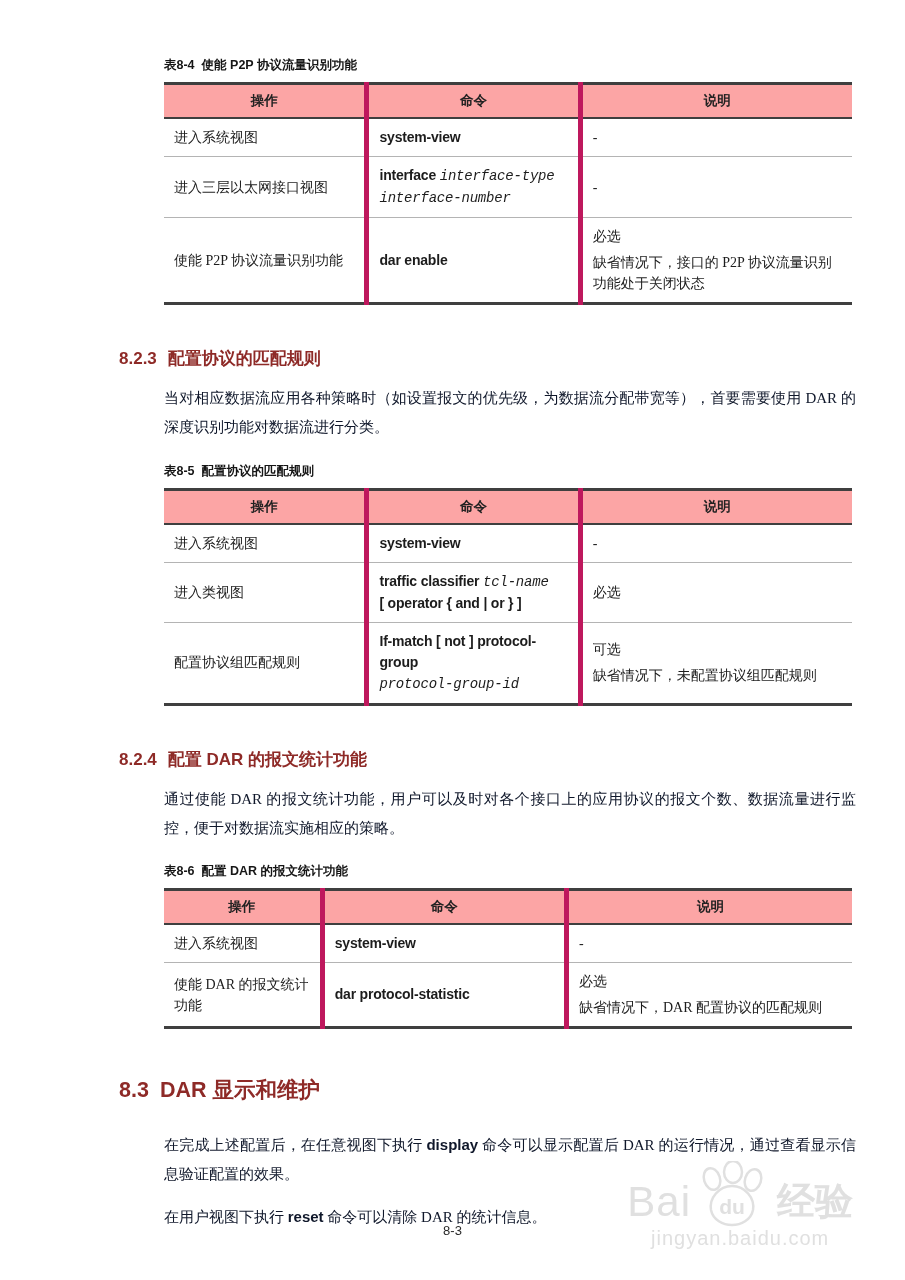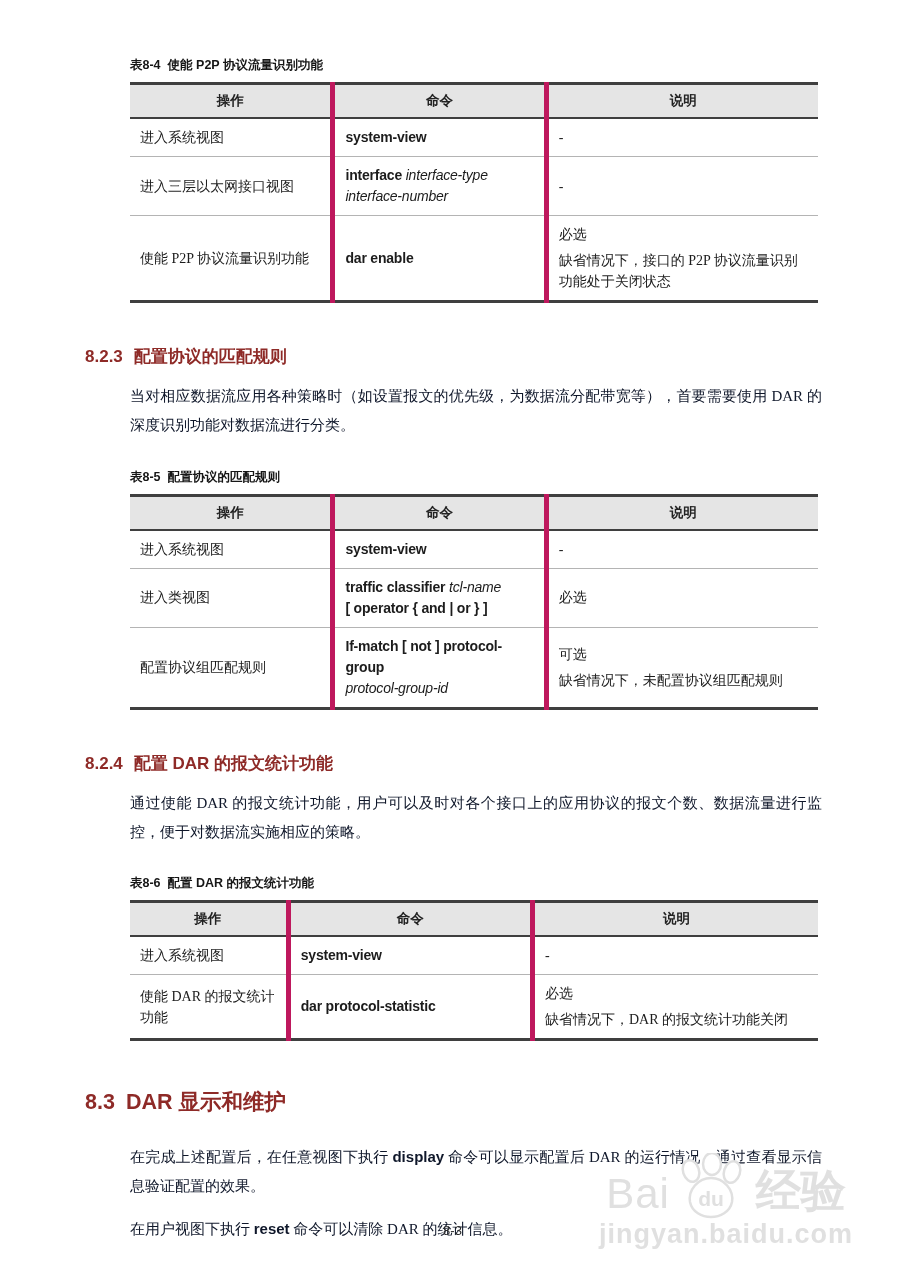--- a/index.html
+++ b/index.html
@@ -4,21 +4,21 @@
 <style>
   * { margin:0; padding:0; box-sizing:border-box; }
   html,body { width:905px; height:1280px; }
   body {
     background:#ffffff;
     color:#1c1c1c;
     font-family:"Liberation Serif","DejaVu Serif",serif;
     position:relative;
     overflow:hidden;
   }
-  .content { padding:57px 85px 0 85px; }
+  .content { padding:57px 85px 0 119px; }
 
   
   .t-caption {
     margin:0 0 8px 45px;
     font-family:"Liberation Sans","DejaVu Sans",sans-serif;
     font-weight:bold;
     font-size:12.5px;
     color:#161616;
   }
   .t-caption .cap-label { margin-right:7px; }
@@ -26,21 +26,21 @@
   
   table.doc-table {
     margin-left:45px;
     width:688px;
     border-collapse:collapse;
     table-layout:fixed;
     border-top:3px solid #3f3f3f;
     border-bottom:3px solid #3f3f3f;
   }
   table.doc-table thead th {
-    background:#e5e5e5;
+    background:#fca5a5;
     border-bottom:2px solid #3f3f3f;
     font-family:"Liberation Sans","DejaVu Sans",sans-serif;
     font-weight:bold;
     font-size:13.5px;
     color:#222222;
     padding:7px 6px;
     text-align:center;
   }
   table.doc-table tbody td {
     border-top:1px solid #b4b4b4;
@@ -56,21 +56,21 @@
 
   .cmd {
     font-family:"Liberation Sans","DejaVu Sans",sans-serif;
     font-size:13px;
     letter-spacing:-0.2px;
     line-height:1.45;
   }
   .desc div + div { margin-top:5px; }
 
   .seg-b { font-weight:bold; font-family:"Liberation Sans","DejaVu Sans",sans-serif; }
-  .seg-i { font-style:italic; font-family:Liberation Sans, sans-serif; }
+  .seg-i { font-style:italic; font-family:Liberation Mono, monospace; }
 
   
   .sec-h {
     font-family:"Liberation Sans","DejaVu Sans",sans-serif;
     font-weight:bold;
     color:#8e2a27;
     font-size:17px;
     margin:42px 0 14px 0;
   }
   .sec-h .sec-num { margin-right:11px; font-weight:bold; }
@@ -79,21 +79,21 @@
   
   .body-p {
     margin:0 0 0 45px;
     width:692px;
     font-size:15px;
     line-height:1.95;
     text-align:justify;
     color:#0f172a;
   }
   .body-p + .body-p { margin-top:12px; }
-  .mt-gap { margin-top:28px; }
+  .mt-gap { margin-top:20px; }
 
   
   .page-number {
     position:absolute;
     left:0; right:0;
     bottom:42px;
     text-align:center;
     font-family:"Liberation Sans","DejaVu Sans",sans-serif;
     font-size:13px;
     color:#2a2a2a;
@@ -104,23 +104,23 @@
     position:absolute;
     right:52px;
     bottom:30px;
     color:#e0e0e0;
     font-family:"Liberation Sans","DejaVu Sans",sans-serif;
     text-align:center;
     user-select:none;
   }
   .wm-row { display:flex; align-items:flex-end; justify-content:center; }
   .wm-bai { font-size:42px; font-weight:normal; letter-spacing:1px; line-height:1; }
-  .wm-cn  { font-size:45px; font-weight:bold; line-height:1.1; margin-left:6px; }
+  .wm-cn  { font-size:38px; font-weight:bold; line-height:1.1; margin-left:6px; }
   .wm-paw { margin:0 2px -4px 4px; }
-  .wm-url { font-size:27px; font-weight:bold; letter-spacing:1px; margin-top:4px;text-align:right; }
+  .wm-url { font-size:20px; font-weight:normal; letter-spacing:1px; margin-top:4px; }
 </style>
 </head>
 <body>
 
 <div class="content">
 
   <div class="t-caption">
     <span class="cap-label">表8-4</span><span>使能 P2P 协议流量识别功能</span>
   </div>
   <table class="doc-table">
@@ -236,21 +236,21 @@
         <td class="cmd"><span class="seg-b">system-view</span></td>
         <td class="desc">
             <div>-</div>
           </td>
       </tr>
       <tr>
         <td>使能 DAR 的报文统计功能</td>
         <td class="cmd"><span class="seg-b">dar protocol-statistic</span></td>
         <td class="desc">
             <div>必选</div>
-            <div>缺省情况下，DAR 的报文统计功能关闭</div>
+            <div>缺省情况下，DAR 配置协议的匹配规则</div>
           </td>
       </tr>
     </tbody>
   </table>
 
   <div class="sec-h big">
     <span class="sec-num">8.3</span><span>DAR 显示和维护</span>
   </div>
   <p class="body-p"><span>在完成上述配置后，在任意视图下执行 </span><span class="seg-b">display</span><span> 命令可以显示配置后 DAR 的运行情况，通过查看显示信息验证配置的效果。</span></p>
   <p class="body-p"><span>在用户视图下执行 </span><span class="seg-b">reset</span><span> 命令可以清除 DAR 的统计信息。</span></p>

